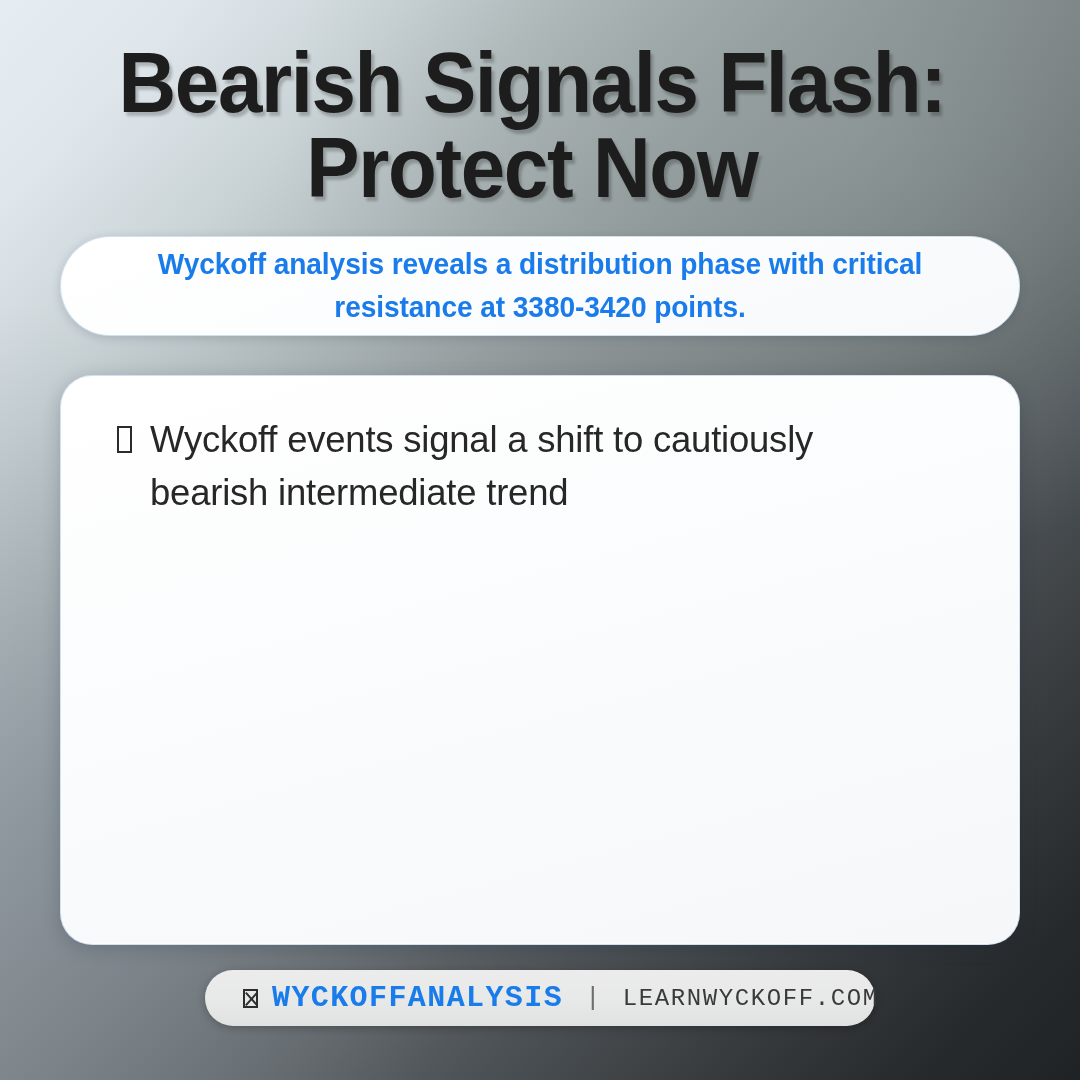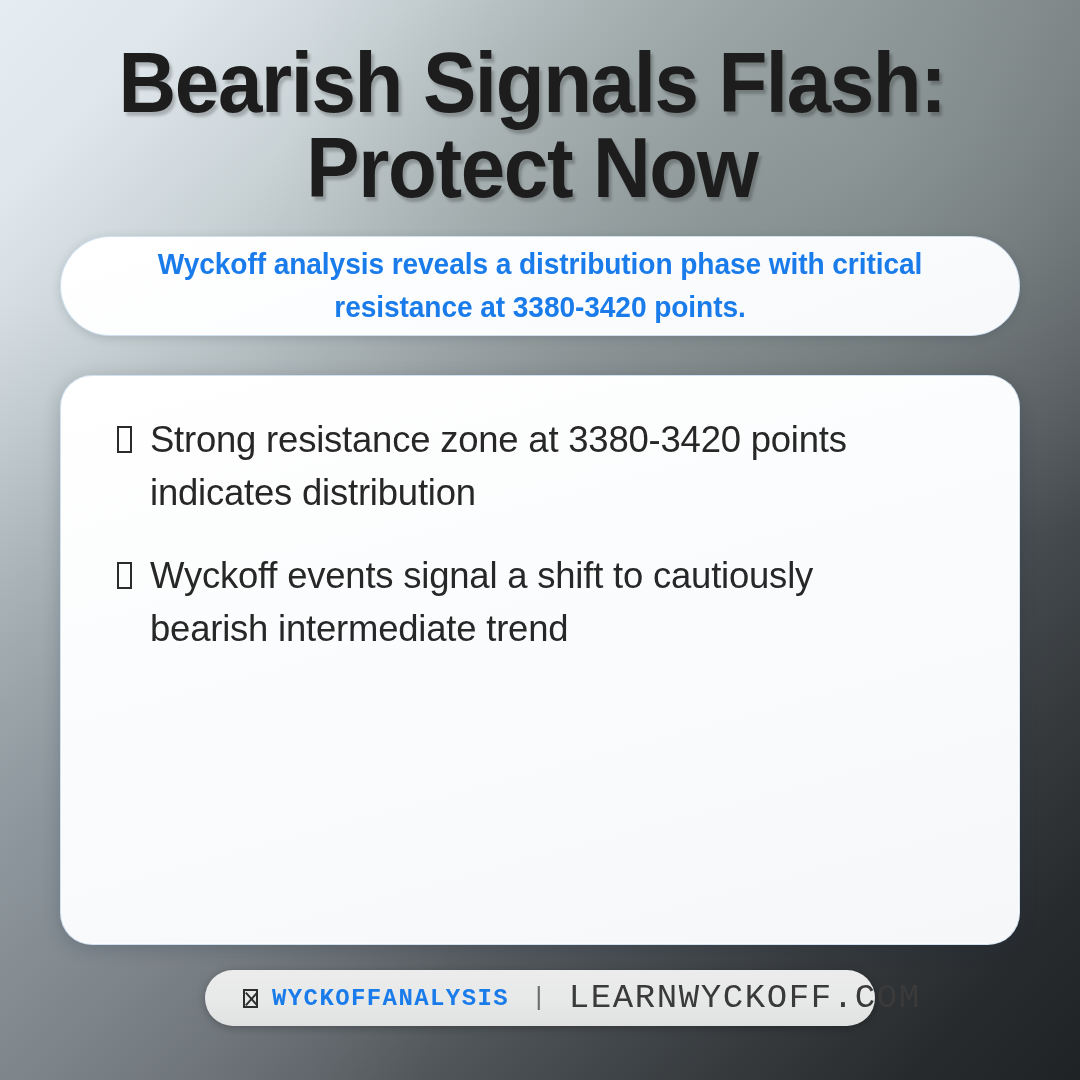--- a/index.html
+++ b/index.html
@@ -180,38 +180,38 @@
     width: 17px;
     height: 2px;
     background: #2d2d2d;
   }
   .footer-icon::before { transform: rotate(48deg); }
   .footer-icon::after  { transform: rotate(-48deg); }
 
   .footer-handle {
     font-family: "Liberation Mono", monospace;
     font-weight: 700;
-    font-size: 24px;
+    font-size: 30px;
     letter-spacing: 1.4px;
     color: #1a7cea;
     white-space: nowrap;
   }
 
   .footer-sep {
     font-family: "Liberation Mono", monospace;
     font-weight: 400;
     font-size: 26px;
     color: #6d6d6d;
     padding: 0 8px;
   }
 
   .footer-site {
     font-family: "Liberation Mono", monospace;
     font-weight: 400;
-    font-size: 34px;
+    font-size: 24px;
     letter-spacing: 1.6px;
     color: #3a3a3a;
     white-space: nowrap;
   }
 </style>
 </head>
 <body>
 
 <div id="poster">
 
@@ -219,24 +219,20 @@
     <h1 class="title">Bearish Signals Flash:
 Protect Now</h1>
   </div>
 
   <div class="subtitle-pill">
     <p class="subtitle-text">Wyckoff analysis reveals a distribution phase with critical resistance at 3380-3420 points.</p>
   </div>
 
   <div class="bullet-card">
 
-    <div class="bullet-row">
-      <span class="bullet-marker"></span>
-      <p class="bullet-text">Strong resistance zone at 3380-3420 points indicates distribution</p>
-    </div>
 
 
 
     <div class="bullet-row">
       <span class="bullet-marker"></span>
       <p class="bullet-text">Wyckoff events signal a shift to cautiously bearish intermediate trend</p>
     </div>
 
   </div>
 

